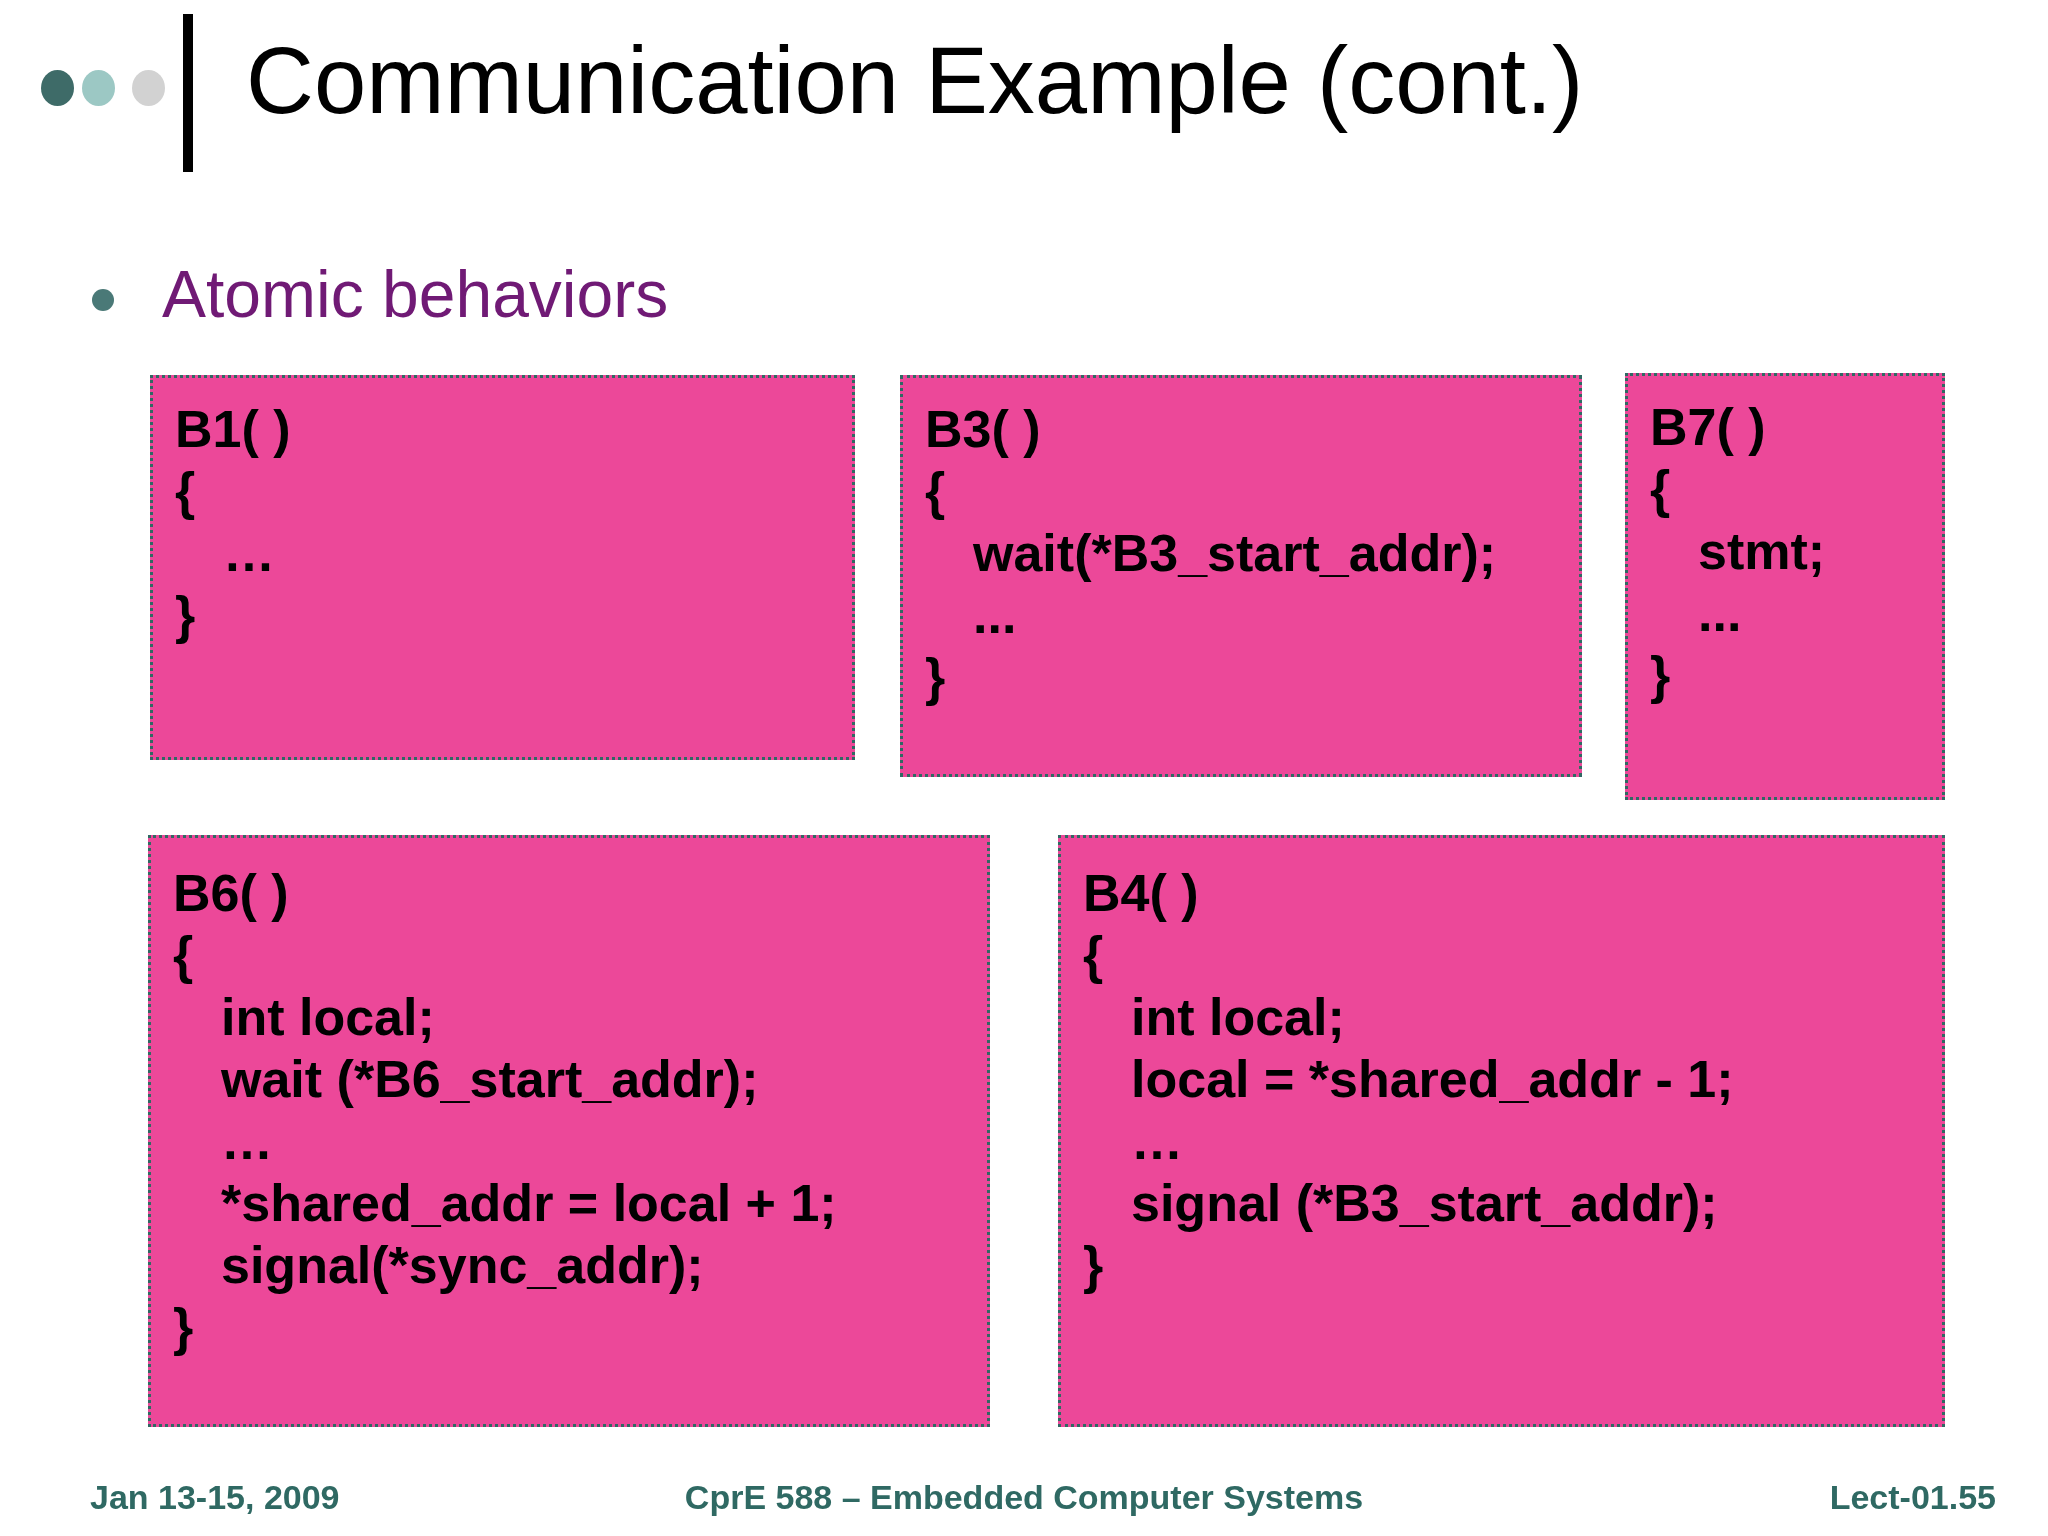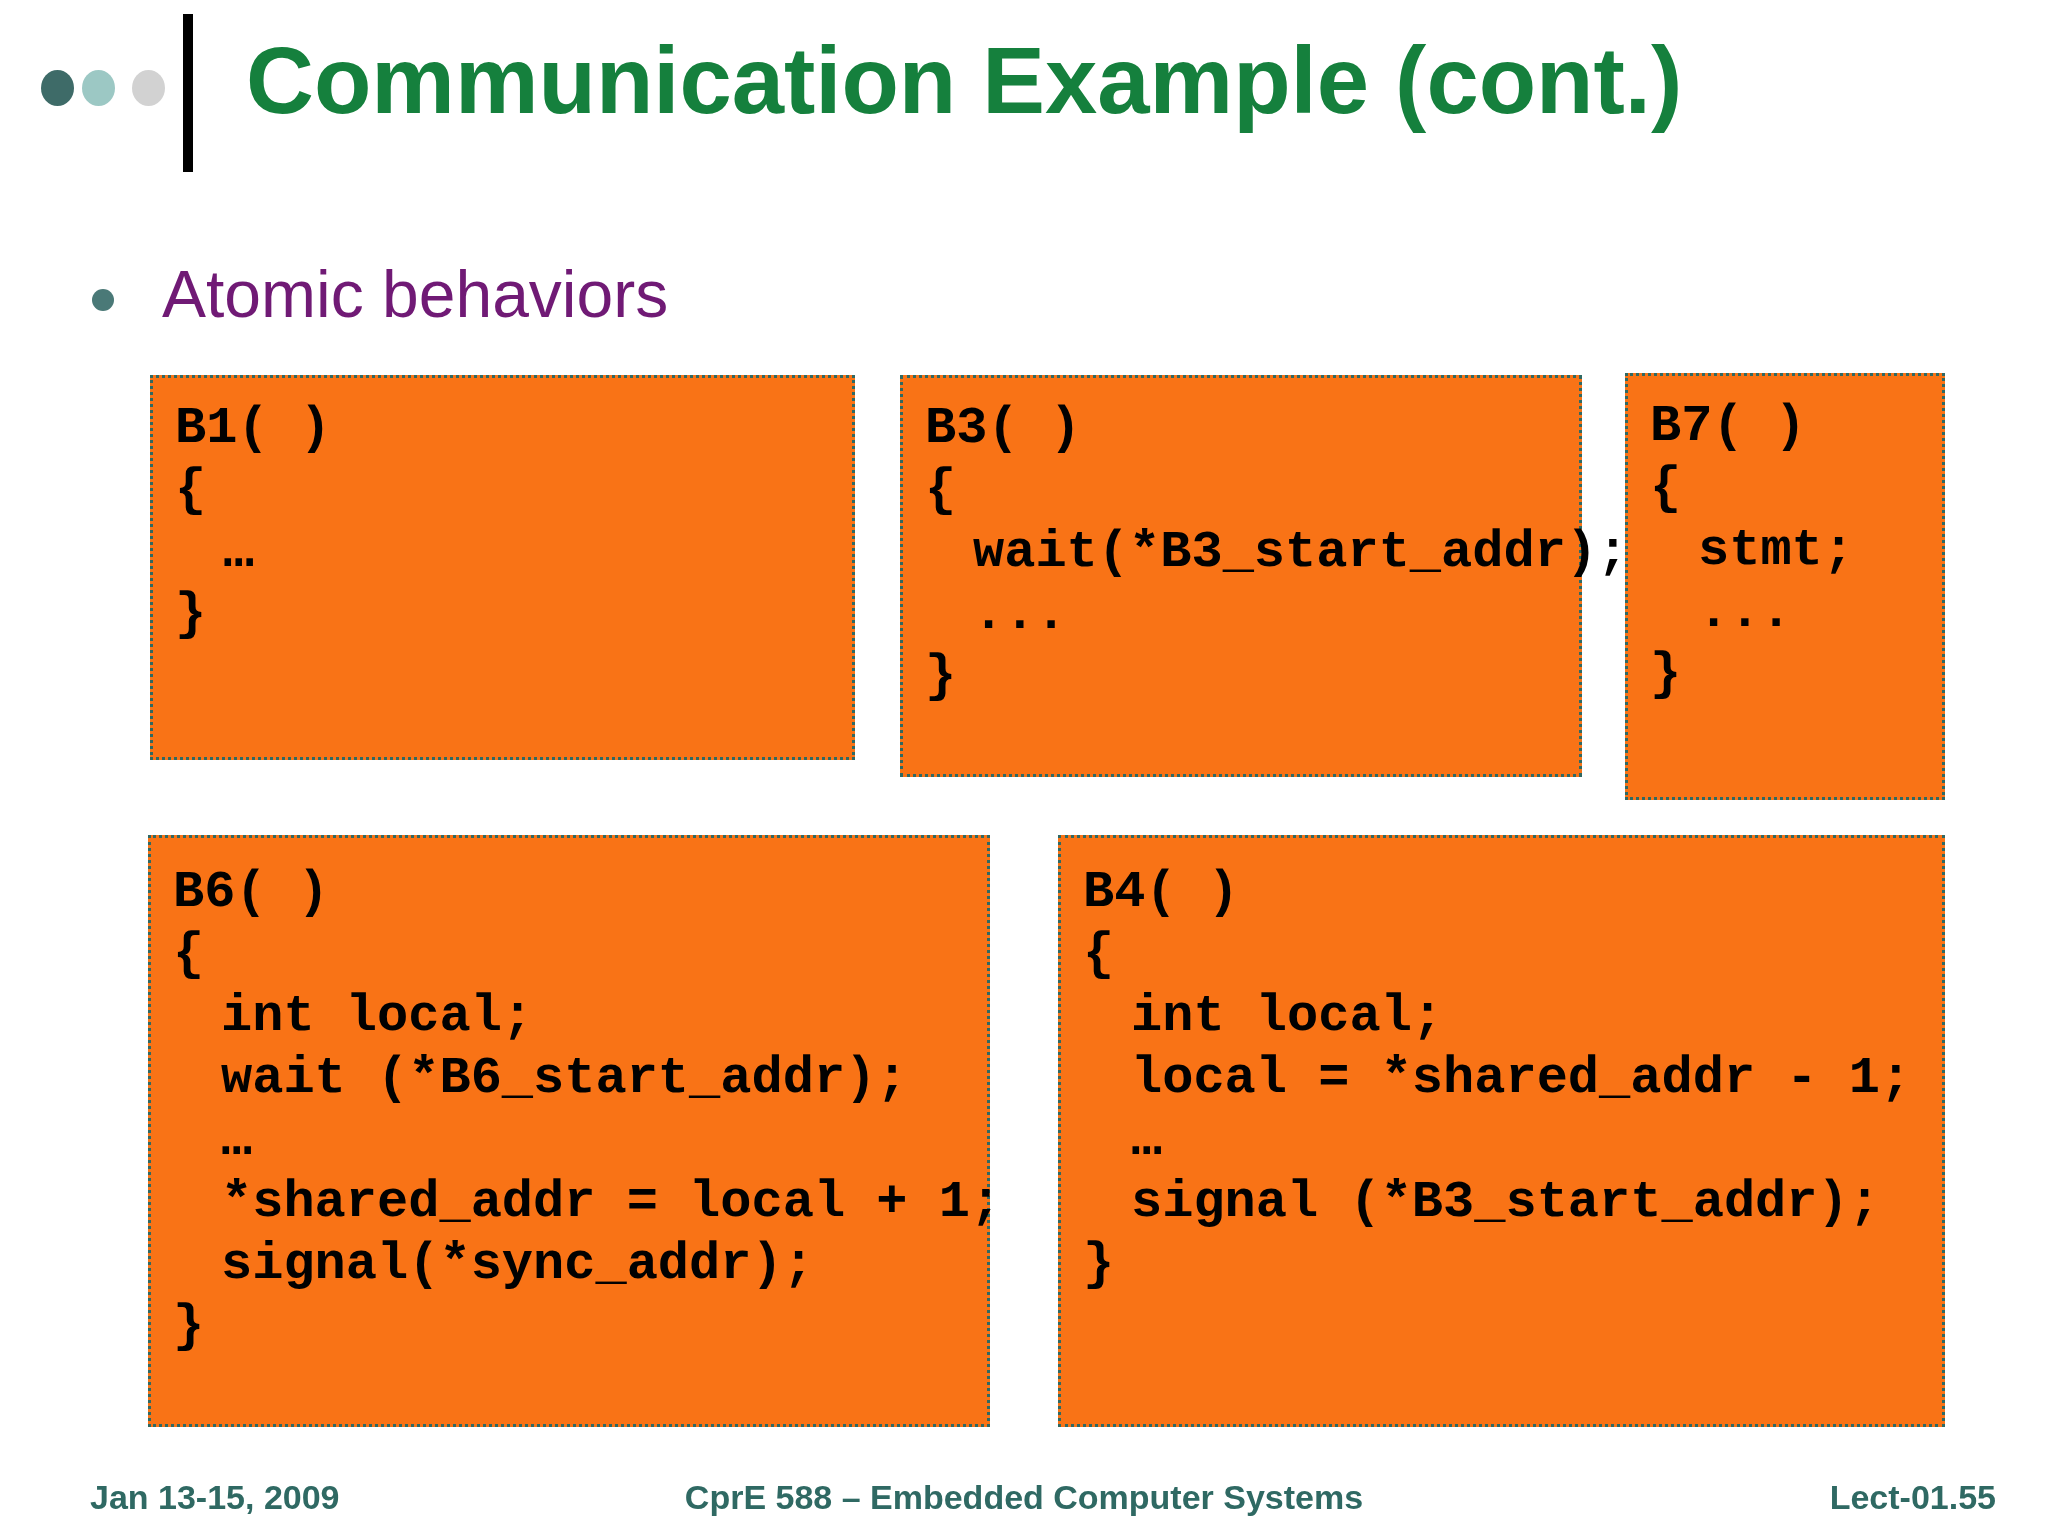--- a/index.html
+++ b/index.html
@@ -34,24 +34,24 @@
     width: 10px;
     height: 158px;
     background: #000000;
   }
   .slide-title {
     position: absolute;
     left: 246px;
     top: 22px;
     margin: 0;
     font-size: 94px;
-    font-weight: 700;
+    font-weight: 400;
     line-height: 118px;
     letter-spacing: 0px;
-    color: #15803d;
+    color: #000000;
     white-space: nowrap;
   }
 
   
   .bullet-dot {
     position: absolute;
     left: 92px;
     top: 289px;
     width: 22px;
     height: 22px;
@@ -65,24 +65,23 @@
     font-size: 66px;
     font-weight: 400;
     color: #701a75;
     white-space: nowrap;
   }
 
   
   .code-box {
     position: absolute;
     border: 3px dotted #2F6963;
-    background: #f97316;
+    background: #ec4899;
     box-sizing: border-box;
     padding: 20px 8px 0 22px;
-    font-family: Liberation Mono, monospace;
   }
   .code-box.bottom { padding-top: 24px; }
   #box-b1 { left: 150px;  top: 375px; width: 705px; height: 385px; }
   #box-b3 { left: 900px;  top: 375px; width: 682px; height: 402px; }
   #box-b7 { left: 1625px; top: 373px; width: 320px; height: 427px; }
   #box-b6 { left: 148px;  top: 835px; width: 842px; height: 592px; }
   #box-b4 { left: 1058px; top: 835px; width: 887px; height: 592px; }
 
   .code-line {
     font-size: 52px;

